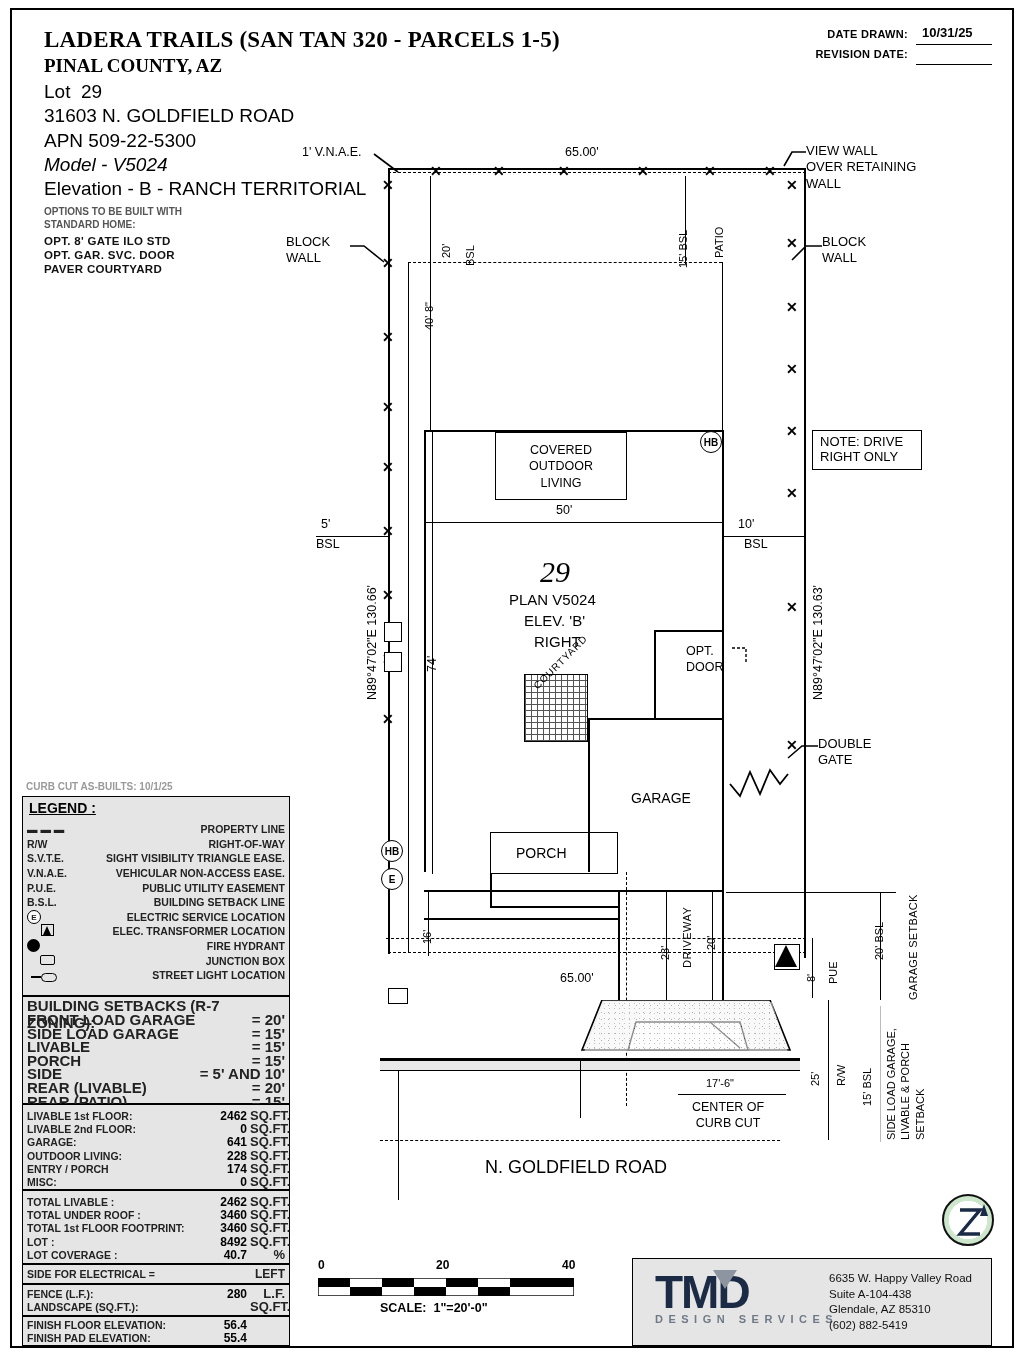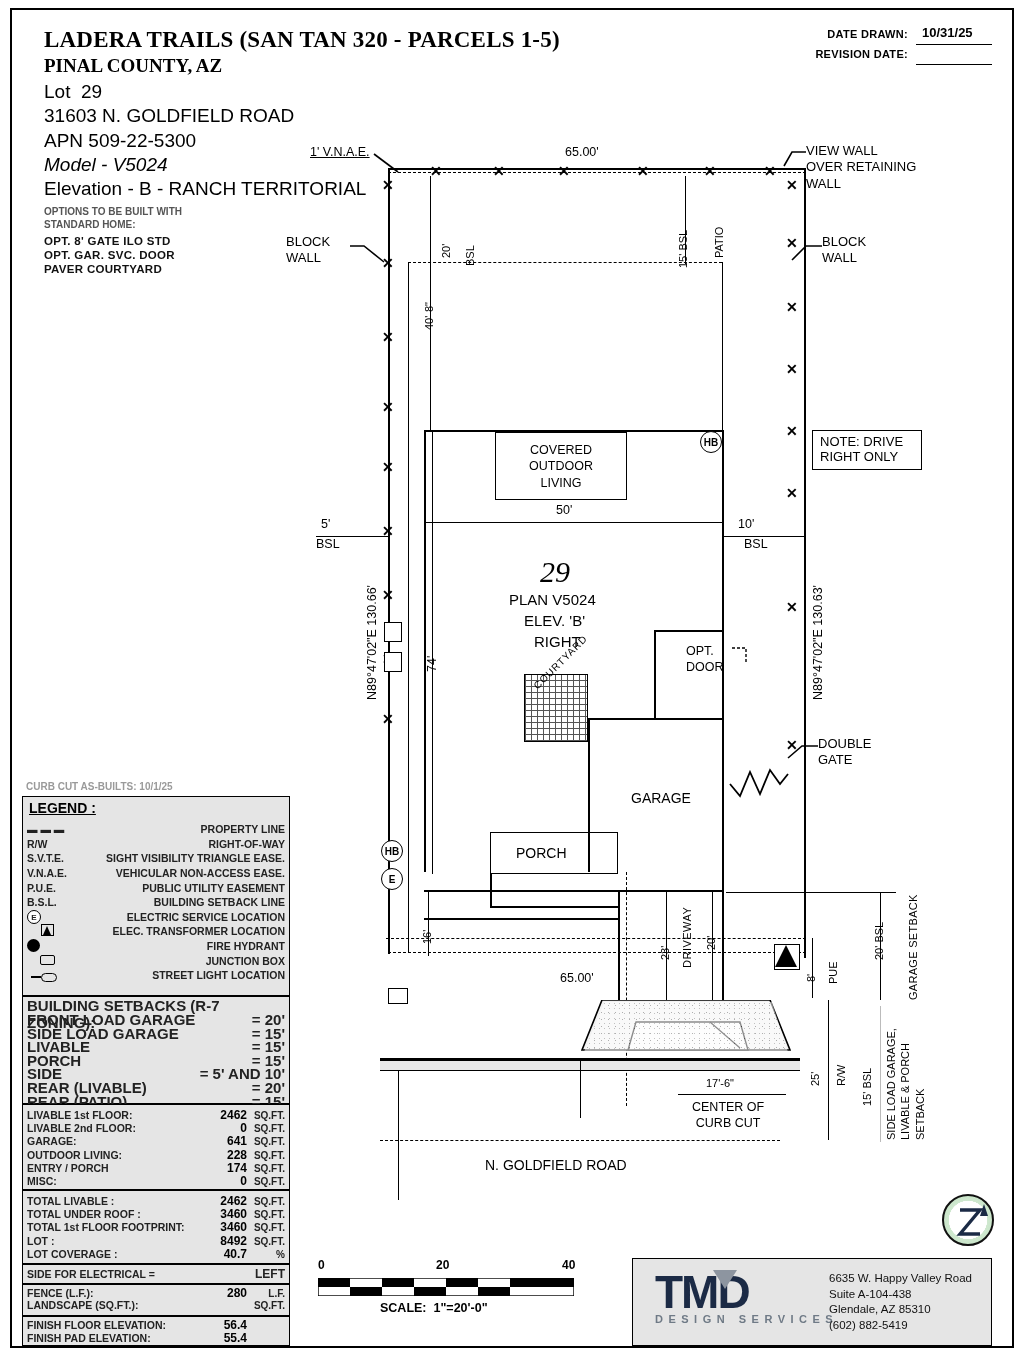--- a/index.html
+++ b/index.html
@@ -82,21 +82,21 @@
   .lg-key { width:72px; }
   .lg-val { text-align:right; flex:1; }
 
   .sb-row { display:flex; justify-content:space-between;
             font-size:15px; font-weight:700; padding:0 4px; height:13.6px; color:#222;}
 
   .sf-row { display:flex; align-items:baseline;
             font-size:10.5px; font-weight:700; padding:0 4px; height:13.2px; color:#222;}
   .sf-lbl { flex:1; }
   .sf-num { width:46px; text-align:right; font-size:12px; font-weight:700; color:#000;}
-  .sf-unit{ width:38px; text-align:right; padding-left:3px; font-size:10px; }
+  .sf-unit{ width:38px; text-align:right; padding-left:3px; font-size:13px; }
 
   
   .watermark {
     position:absolute; left:14px; top:1268px;
     font-size:40px; font-weight:700; letter-spacing:1px;
     font-family:"Liberation Serif", serif;
     color:rgba(255,255,255,0.0);
     -webkit-text-stroke:2px #111;
     text-shadow:0 0 0 #fff;
     opacity:0.92;
@@ -202,21 +202,21 @@
   <div class="ln vl" style="left:430px; top:176px; height:88px;"></div>
   <div class="t plan-s rot90" style="left:441px; top:258px;">20'</div>
   <div class="t plan-s rot90" style="left:465px; top:266px;">BSL</div>
 
   <div class="ln vl" style="left:685px; top:176px; height:88px;"></div>
   <div class="t plan-s rot90" style="left:678px; top:268px;">15' BSL</div>
   <div class="t plan-s rot90" style="left:714px; top:258px;">PATIO</div>
 
   <div class="t plan-t" style="left:565px; top:146px;">65.00'</div>
 
-  <div class="t plan-t" style="left:310px; top:146px;text-decoration:underline;">1' V.N.A.E.</div>
+  <div class="t plan-t" style="left:302px; top:146px;">1' V.N.A.E.</div>
   <svg class="abs" style="left:372px; top:150px;" width="30" height="26">
     <path d="M2 4 L26 22" stroke="#000" stroke-width="1.6" fill="none"></path>
   </svg>
 
   <div class="t plan-b" style="left:806px; top:143px; line-height:1.25;"><span>VIEW WALL
 OVER RETAINING
 WALL</span></div>
   <svg class="abs" style="left:782px; top:148px;" width="26" height="22">
     <path d="M24 4 L10 4 L2 18" stroke="#000" stroke-width="1.6" fill="none"></path>
   </svg>
@@ -373,21 +373,21 @@
   <div class="ln vl" style="left:828px; top:1000px; height:140px;"></div>
   <div class="t plan-s rot90" style="left:810px; top:1086px;">25'</div>
   <div class="t plan-s rot90" style="left:836px; top:1086px;">R/W</div>
 
   <div class="ln vl" style="left:880px; top:1006px; height:136px; background:#bbb;"></div>
   <div class="t plan-s rot90" style="left:862px; top:1106px;">15' BSL</div>
   <div class="t plan-s rot90" style="left:884px; top:1140px; line-height:1.3;">SIDE LOAD GARAGE,
 LIVABLE &amp; PORCH
 SETBACK</div>
 
-  <div class="t" style="left:485px; top:1158px; font-size:14px;">N. GOLDFIELD ROAD</div>
+  <div class="t" style="left:485px; top:1158px; font-size:18px;">N. GOLDFIELD ROAD</div>
 
   <div class="north" style="left:942px; top:1194px;">
     <svg width="52" height="52" viewBox="0 0 52 52">
       <path d="M16 14 L36 14 L16 38 L36 38" stroke="#1b2a45" stroke-width="3.4" fill="none"></path>
       <path d="M40 8 L44 20 L36 20 Z" fill="#1b2a45"></path>
     </svg>
   </div>
 
   <div class="t" style="left:26px; top:782px; font-size:10px; font-weight:700; color:#9a9a9a;">CURB CUT AS-BUILTS: 10/1/25</div>
 

